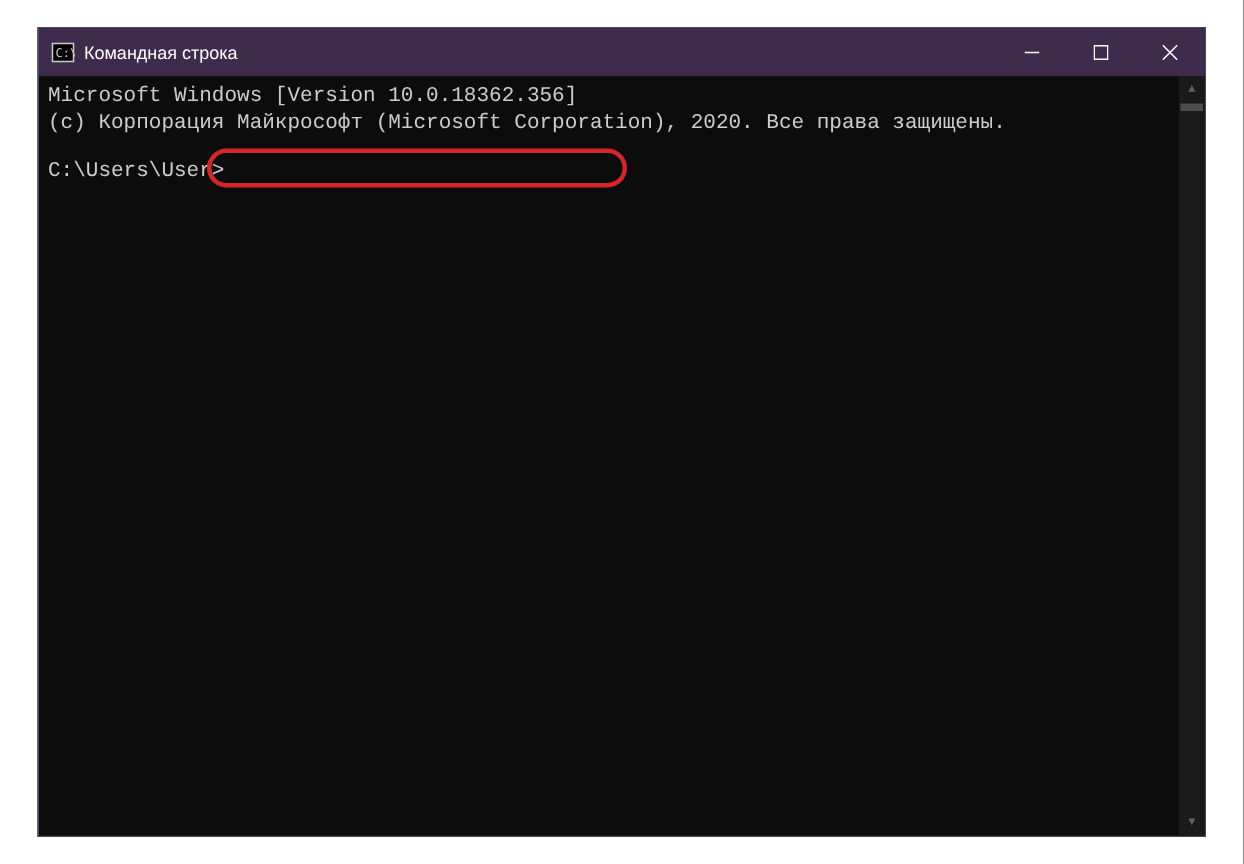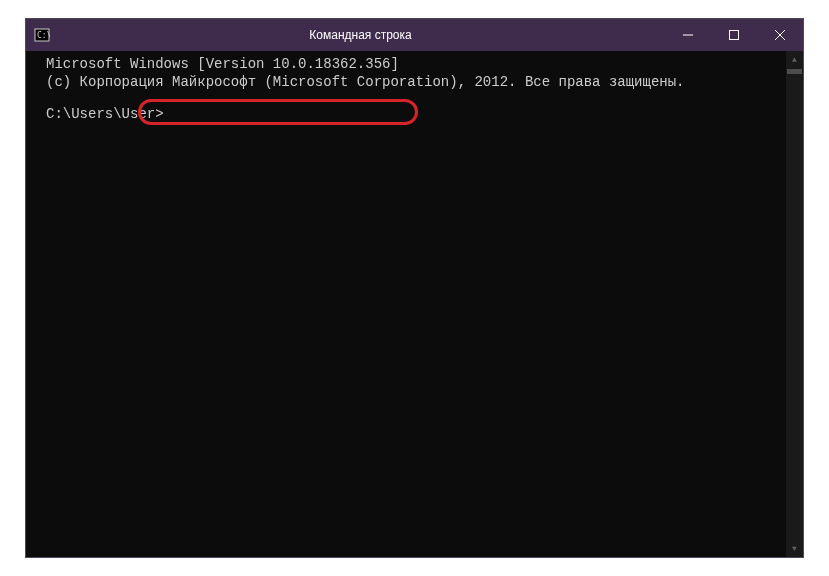--- a/index.html
+++ b/index.html
@@ -38,40 +38,39 @@
     .titlebar-icon {
       width: 16px;
       height: 16px;
       margin-right: 6px;
       display: flex;
       align-items: center;
       justify-content: center;
     }
     .titlebar-title {
       flex: 1;
-      text-align: center;
     }
     .titlebar-buttons {
       display: flex;
       height: 100%;
     }
     .titlebar-btn {
       width: 46px;
       height: 100%;
       display: flex;
       align-items: center;
       justify-content: center;
       color: #ffffff;
       cursor: pointer;
     }
     .terminal {
       flex: 1;
       background: #0c0c0c;
       color: #cccccc;
-      padding: 4px 20px;
+      padding: 4px 6px;
       font-size: 14px;
       line-height: 1.3;
       position: relative;
       overflow: hidden;
     }
     .terminal-line {
       white-space: pre;
     }
     .prompt-line {
       margin-top: 14px;
@@ -140,21 +139,21 @@
       <div class="titlebar-btn close">
         <svg width="10" height="10" viewBox="0 0 10 10">
             <line x1="0" y1="0" x2="10" y2="10" stroke="#fff" stroke-width="1"></line>
             <line x1="10" y1="0" x2="0" y2="10" stroke="#fff" stroke-width="1"></line>
           </svg>
       </div>
     </div>
   </div>
   <div class="terminal">
     <div class="terminal-line">Microsoft Windows [Version 10.0.18362.356]</div>
-    <div class="terminal-line">(c) Корпорация Майкрософт (Microsoft Corporation), 2012. Все права защищены.</div>
+    <div class="terminal-line">(c) Корпорация Майкрософт (Microsoft Corporation), 2020. Все права защищены.</div>
     <div class="prompt-line">
       <span>C:\Users\User&gt;</span>
     </div>
     <div class="highlight-oval" style="left: 112px; top: 48px; width: 280px; height: 26px;"></div>
   </div>
   <div class="scrollbar">
     <div class="scrollbar-arrow up">▲</div>
     <div class="scrollbar-thumb"></div>
     <div class="scrollbar-arrow down">▼</div>
   </div>

